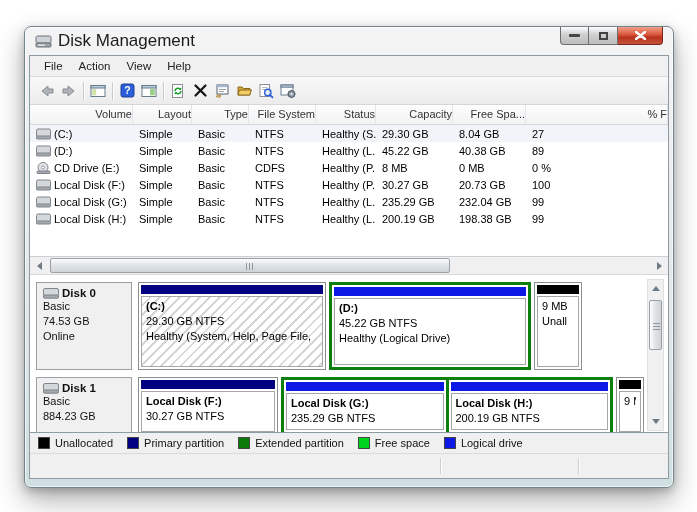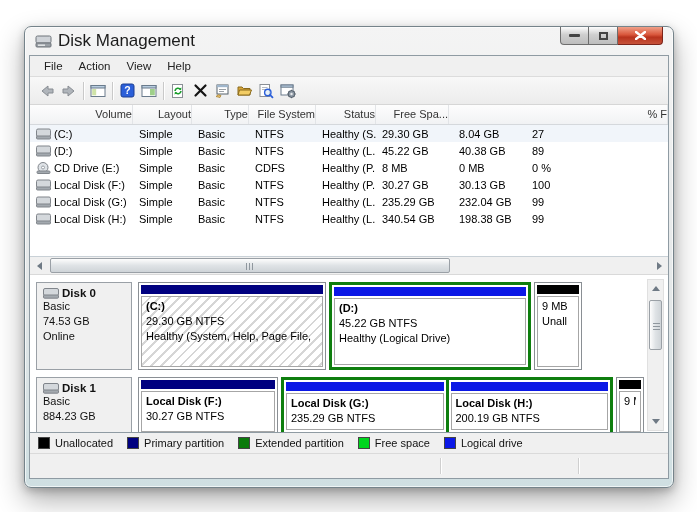--- a/index.html
+++ b/index.html
@@ -213,20 +213,21 @@
         </div>
       </div>
 
       <div class="lv">
         <div class="lv-head">
           <div class="hcell c-vol">Volume</div>
           <div class="hcell c-layout">Layout</div>
           <div class="hcell c-type">Type</div>
           <div class="hcell c-fs">File System</div>
           <div class="hcell c-status">Status</div>
+          <div class="hcell c-cap">Capacity</div>
           <div class="hcell c-free">Free Spa...</div>
           <div class="hcell c-pct">% F</div>
         </div>
 
         <div class="lv-row sel">
           <div class="cell c-vol">
               <svg class="vicon" viewBox="0 0 15 12">
                 <rect x="0.5" y="1" width="14" height="7.5" rx="1.5" fill="#d4d8dc" stroke="#80858b"></rect>
                 <rect x="0.5" y="8" width="14" height="3" rx="1" fill="#a3a9af" stroke="#80858b"></rect>
               </svg>
@@ -282,21 +283,21 @@
                 <rect x="0.5" y="1" width="14" height="7.5" rx="1.5" fill="#d4d8dc" stroke="#80858b"></rect>
                 <rect x="0.5" y="8" width="14" height="3" rx="1" fill="#a3a9af" stroke="#80858b"></rect>
               </svg>
               <span>Local Disk (F:)</span>
             </div>
           <div class="cell c-layout">Simple</div>
           <div class="cell c-type">Basic</div>
           <div class="cell c-fs">NTFS</div>
           <div class="cell c-status">Healthy (P...</div>
           <div class="cell c-cap">30.27 GB</div>
-          <div class="cell c-free">30.13 GB</div>
+          <div class="cell c-free">20.73 GB</div>
           <div class="cell c-pct">100</div>
         </div>
 
         <div class="lv-row">
           <div class="cell c-vol">
               <svg class="vicon" viewBox="0 0 15 12">
                 <rect x="0.5" y="1" width="14" height="7.5" rx="1.5" fill="#d4d8dc" stroke="#80858b"></rect>
                 <rect x="0.5" y="8" width="14" height="3" rx="1" fill="#a3a9af" stroke="#80858b"></rect>
               </svg>
               <span>Local Disk (G:)</span>
@@ -315,21 +316,21 @@
               <svg class="vicon" viewBox="0 0 15 12">
                 <rect x="0.5" y="1" width="14" height="7.5" rx="1.5" fill="#d4d8dc" stroke="#80858b"></rect>
                 <rect x="0.5" y="8" width="14" height="3" rx="1" fill="#a3a9af" stroke="#80858b"></rect>
               </svg>
               <span>Local Disk (H:)</span>
             </div>
           <div class="cell c-layout">Simple</div>
           <div class="cell c-type">Basic</div>
           <div class="cell c-fs">NTFS</div>
           <div class="cell c-status">Healthy (L...</div>
-          <div class="cell c-cap">340.54 GB</div>
+          <div class="cell c-cap">200.19 GB</div>
           <div class="cell c-free">198.38 GB</div>
           <div class="cell c-pct">99</div>
         </div>
       </div>
 
       <div class="hscroll">
         <div class="sbtn" style="left:1px;">
             <div class="tri left"></div>
           </div>
         <div class="hthumb">

